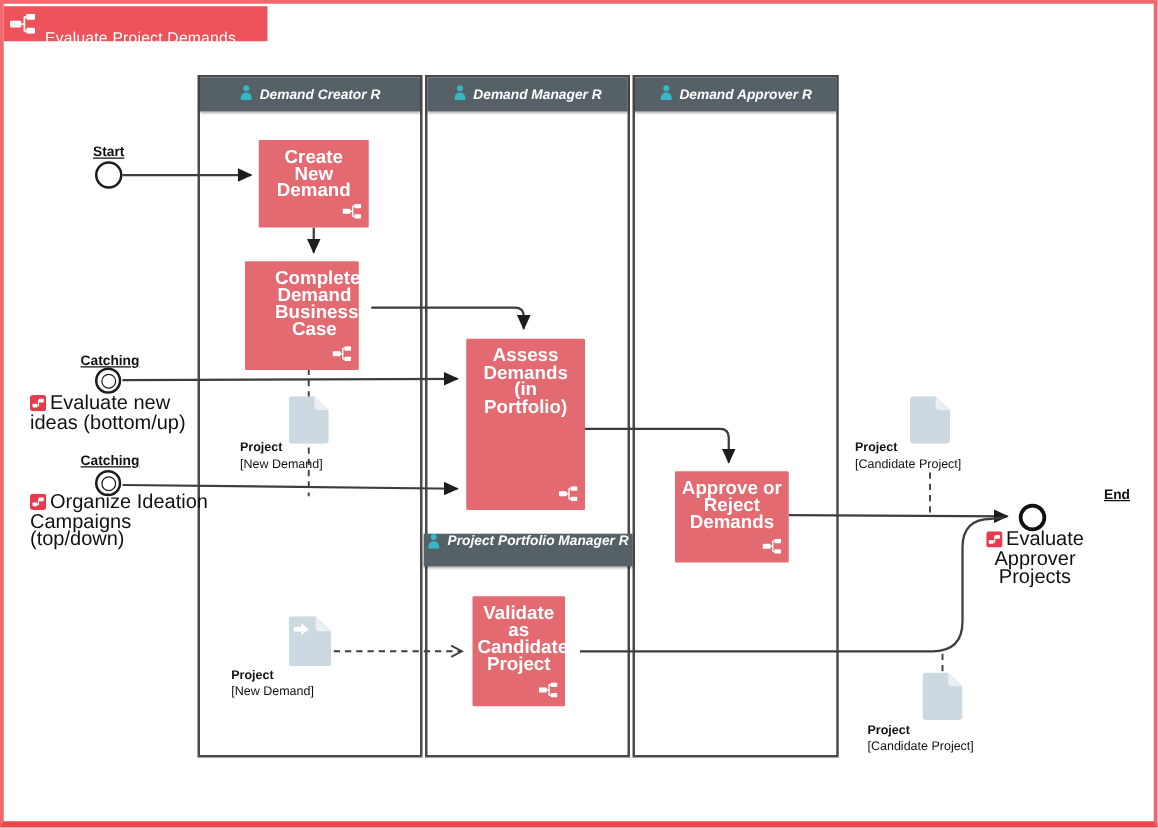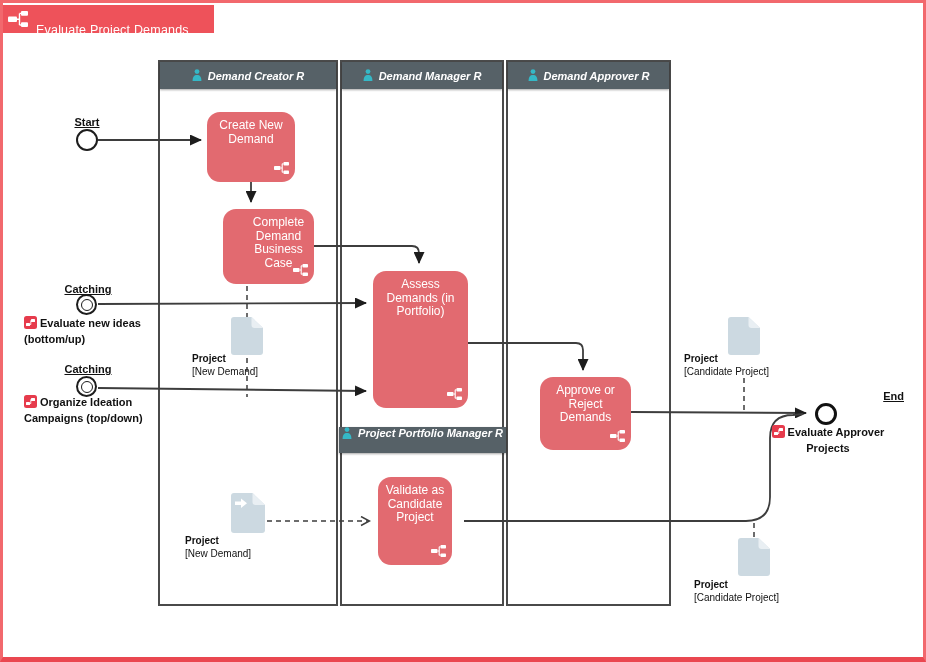--- a/index.html
+++ b/index.html
@@ -24,37 +24,37 @@
                box-shadow:0 1px 2px rgba(0,0,0,.35);}
   .sub-header{position:absolute; left:339px; top:427px; width:167px; height:26px; background:var(--lane-header);
               color:#fff; display:flex; align-items:flex-start; justify-content:center; gap:6px; font-size:11px;
               font-style:italic; font-weight:700; z-index:2; box-shadow:0 1px 2px rgba(0,0,0,.35);}
 
   svg.connectors{position:absolute; left:0; top:0; z-index:3;}
   .flow{stroke:var(--line); stroke-width:1.8; fill:none;}
   .assoc{stroke:var(--line); stroke-width:1.5; fill:none; stroke-dasharray:5 4;}
 
   
-  .task{position:absolute; background:var(--task); border-radius:13px; color:#fff; z-index:4;
-        padding:7px 4px 0 4px; text-align:center; font-size:12px; font-weight:400; line-height:13.5px;}
+  .task{position:absolute; background:var(--task); border-radius:1px; color:#fff; z-index:4;
+        padding:7px 4px 0 4px; text-align:center; font-size:15px; font-weight:700; line-height:13.5px;}
   .task .glyph{position:absolute; right:6px; bottom:5px;}
 
   .event{position:absolute; background:#fff; border-radius:50%; z-index:4;}
   .ev-start{width:22px; height:22px; border:2px solid #1d1d1d;}
   .ev-catch{width:21px; height:21px; border:2px solid #1d1d1d;}
   .ev-catch .inner{position:absolute; left:2.5px; top:2.5px; width:12px; height:12px;
                    border:1.8px solid #1d1d1d; border-radius:50%;}
   .ev-end{width:22px; height:22px; border:3.5px solid #111;}
   .ev-label{position:absolute; z-index:4; font-size:11px; font-weight:700; color:#111; text-align:center;text-decoration:underline;}
 
   .doc-icon{position:absolute; z-index:4;}
   .doc-label{position:absolute; z-index:4; text-align:left; font-size:10px; color:#111; line-height:13px;}
   .doc-label .nm{font-weight:700;}
 
-  .plink{position:absolute; z-index:4; font-size:11px; font-weight:700; color:#111; line-height:14px;}
+  .plink{position:absolute; z-index:4; font-size:16px; font-weight:400; color:#111; line-height:14px;}
   .plink .mini{display:inline-block; vertical-align:-2px; margin-right:3px;}
   .plink.centered{text-align:center;}
 </style>
 </head>
 <body>
 
 <div class="canvas">
  <div class="stage">
 
   <div class="lane" style="left:158px; width:180px;">
@@ -149,21 +149,21 @@
       <svg width="15" height="12" viewBox="0 0 15 12">
             <g fill="#fff">
               <rect x="0" y="4" width="6.5" height="4" rx="0.8"></rect>
               <rect x="9.5" y="0" width="5.5" height="3.6" rx="0.8"></rect>
               <rect x="9.5" y="8.4" width="5.5" height="3.6" rx="0.8"></rect>
             </g>
             <path d="M6.5 6 H8.2 M8.2 1.8 V10.2 M8.2 1.8 H9.5 M8.2 10.2 H9.5" stroke="#fff" stroke-width="1.1" fill="none"></path>
           </svg>
     </span>
   </div>
-  <div class="task" style="left:223px; top:209px; width:91px; height:75px;padding-left:24px;">
+  <div class="task" style="left:196px; top:209px; width:91px; height:87px;padding-left:24px;">
     <span>Complete Demand Business Case</span>
     <span class="glyph">
       <svg width="15" height="12" viewBox="0 0 15 12">
             <g fill="#fff">
               <rect x="0" y="4" width="6.5" height="4" rx="0.8"></rect>
               <rect x="9.5" y="0" width="5.5" height="3.6" rx="0.8"></rect>
               <rect x="9.5" y="8.4" width="5.5" height="3.6" rx="0.8"></rect>
             </g>
             <path d="M6.5 6 H8.2 M8.2 1.8 V10.2 M8.2 1.8 H9.5 M8.2 10.2 H9.5" stroke="#fff" stroke-width="1.1" fill="none"></path>
           </svg>

